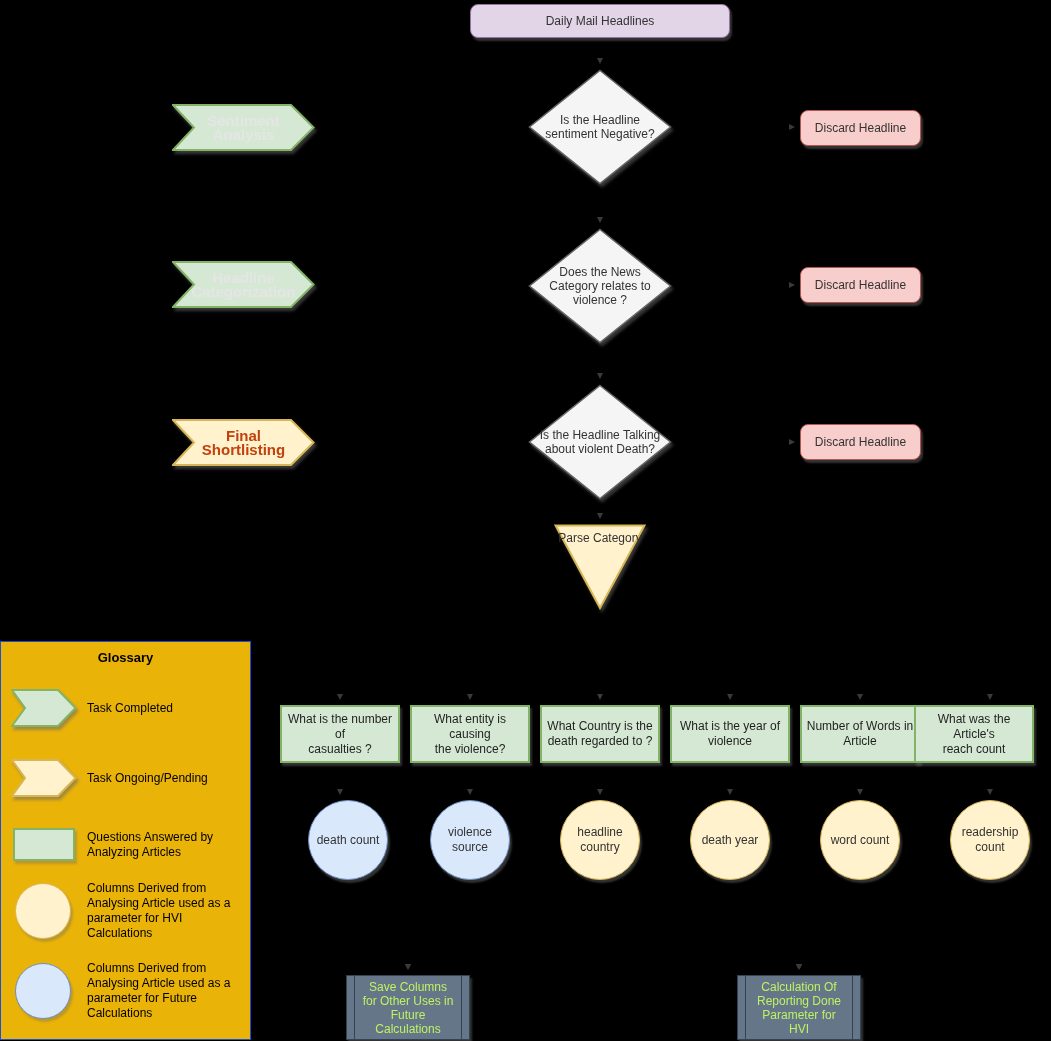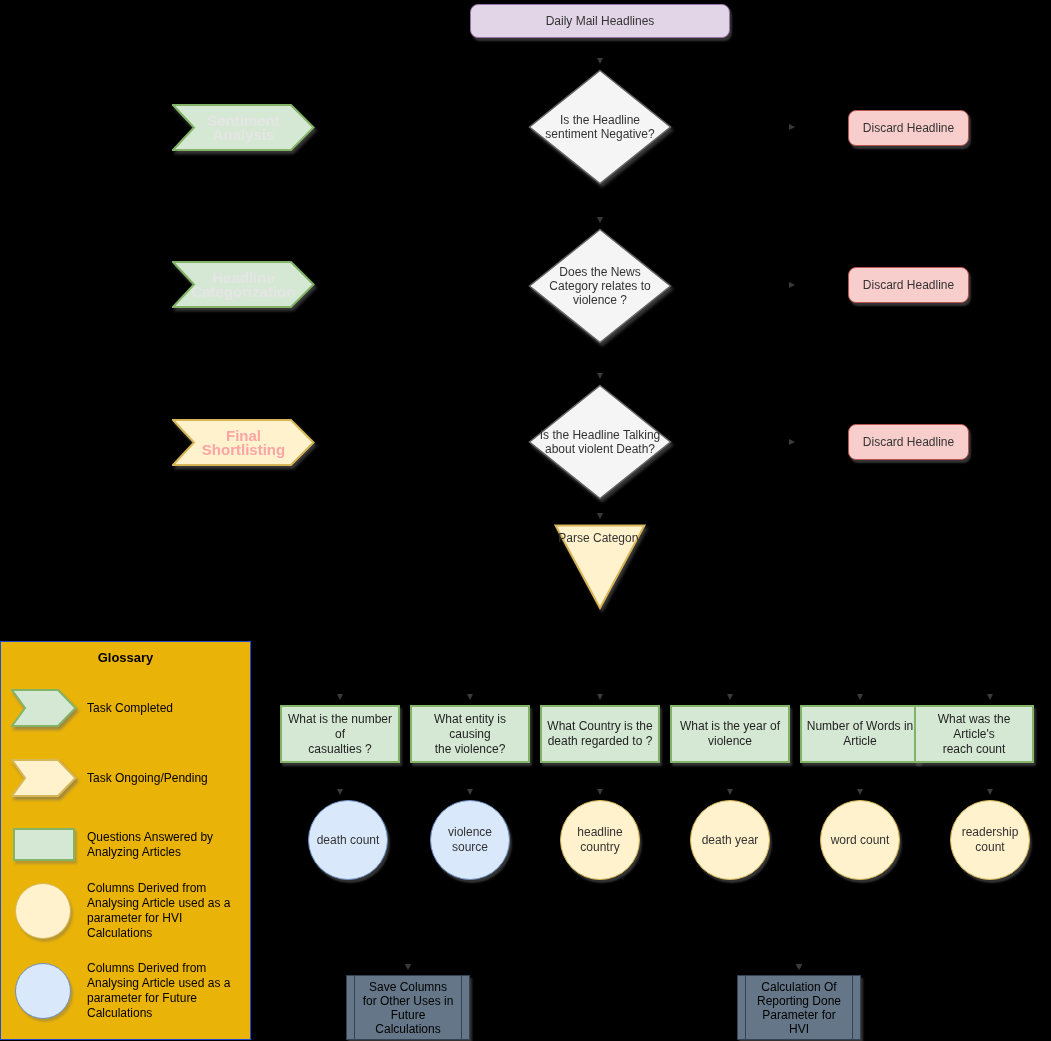--- a/index.html
+++ b/index.html
@@ -11,41 +11,41 @@
   .connectors { position:absolute; left:0; top:0; pointer-events:none; }
 
   .node { position:absolute; display:flex; align-items:center; justify-content:center;
           text-align:center; font-size:12px; color:var(--text,#333333); }
   .node-text { white-space:pre-line; line-height:15px; }
 
   .rounded { border-radius:8px;text-align:center; }
   .shadow-box { box-shadow:2px 3px 2px rgba(102,102,102,0.5); }
 
   .purple { background:var(--purple-fill,#E1D5E7); border:1px solid var(--purple-stroke,#9673A6); }
-  .red    { background:var(--red-fill,#F8CECC);    border:1px solid var(--red-stroke,#B85450); border-radius:8px;margin-left:48px; }
+  .red    { background:var(--red-fill,#F8CECC);    border:1px solid var(--red-stroke,#B85450); border-radius:8px; }
   .qbox   { background:var(--green-fill,#D5E8D4);  border:2px solid var(--green-stroke,#82B366); color:#1f1f1f; }
 
   .circle { border-radius:50%; }
   .circle.blue   { background:var(--blue-fill,#DAE8FC);   border:1.5px solid var(--blue-stroke,#6C8EBF); }
   .circle.yellow { background:var(--yellow-fill,#FFF2CC); border:1.5px solid var(--yellow-stroke,#D6B656); }
 
-  .process { background:var(--slate-fill,#647687); border:1.5px solid var(--slate-stroke,#314354); color:#000000; }
+  .process { background:var(--slate-fill,#647687); border:1.5px solid var(--slate-stroke,#314354); color:#bef264; }
   .process .pline { position:absolute; top:0; bottom:0; width:1px; background:var(--slate-stroke,#314354); }
   .process .node-text { line-height:14px; position:relative; }
 
   .shape-wrap { position:absolute; }
   .shape-wrap svg { position:absolute; left:0; top:0; filter:drop-shadow(2px 3px 1.5px rgba(102,102,102,0.55)); }
   .shape-wrap .overlay-text { position:absolute; left:0; top:0; right:0; bottom:0;
       display:flex; align-items:center; justify-content:center; text-align:center;
       font-size:12px; color:var(--text,#333333); }
   .shape-wrap .overlay-text .node-text { line-height:14px; }
 
   .banner-text { font-weight:bold; font-size:15px; line-height:18px; }
   .green-banner-text  { color:#e5e5e5; }
-  .yellow-banner-text { color:#fca5a5; }
+  .yellow-banner-text { color:#c2410c; }
 
   .green-poly  { fill:var(--green-fill,#D5E8D4);  stroke:var(--green-stroke,#82B366);  stroke-width:2; }
   .yellow-poly { fill:var(--yellow-fill,#FFF2CC); stroke:var(--yellow-stroke,#D6B656); stroke-width:2; }
   .gray-poly   { fill:var(--gray-fill,#F5F5F5);   stroke:var(--gray-stroke,#666666);   stroke-width:1.5; }
 
   .triangle-text { position:absolute; left:0; right:0; top:7px; text-align:center;
                    font-size:12px; color:var(--text,#333333); }
 
   .glossary { position:absolute; background:#eab308; border:1px solid #1d4ed8; }
   .glossary-title { position:absolute; left:0; right:0; top:8px; text-align:center;

